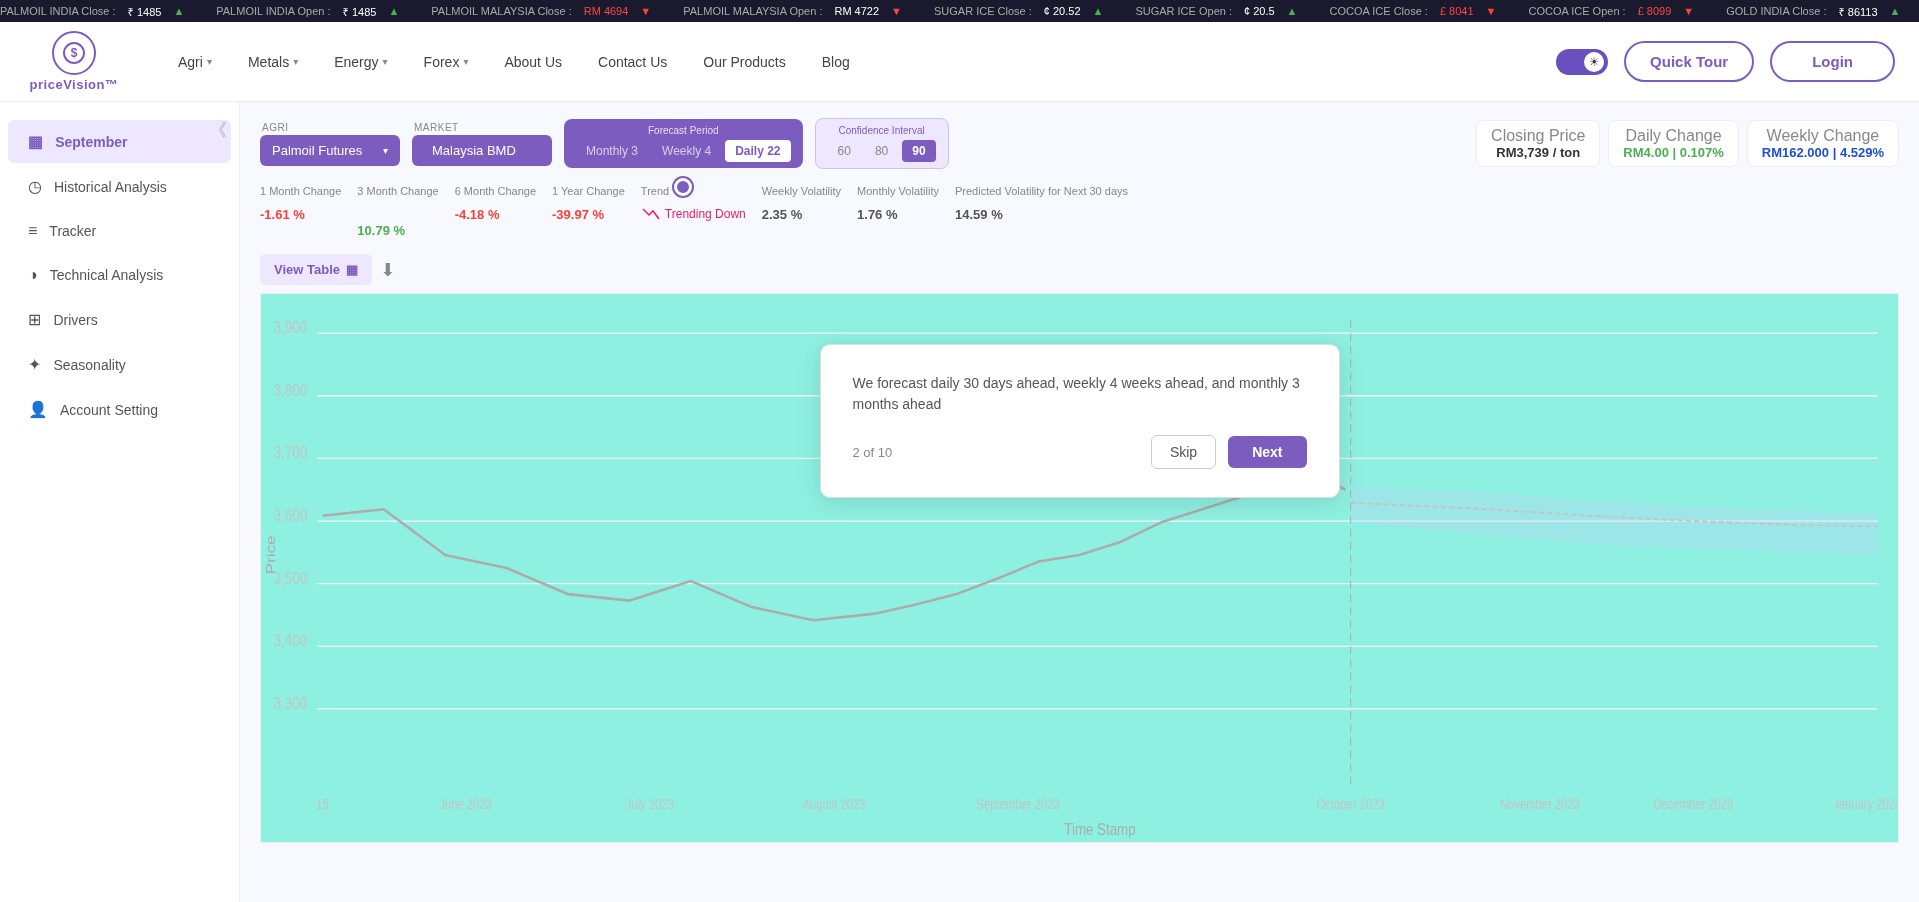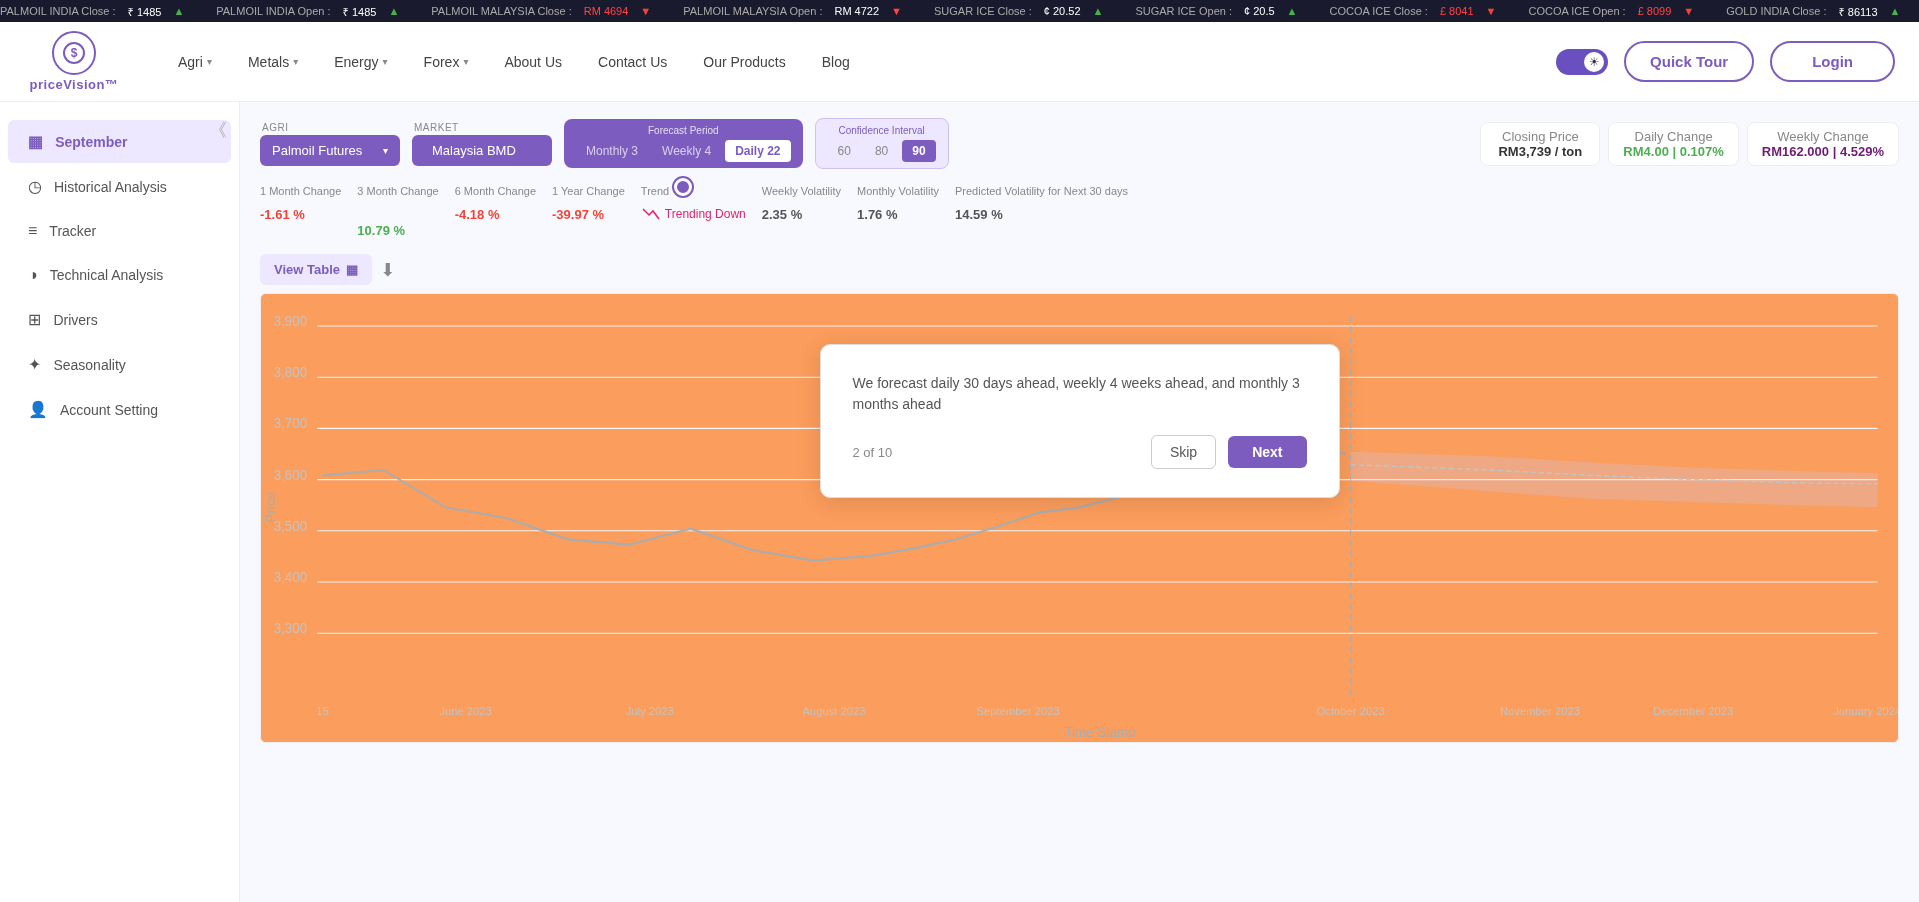--- a/index.html
+++ b/index.html
@@ -287,21 +287,21 @@
     .stat-card {
       background: #fff;
       border: 1px solid #eee;
       border-radius: 8px;
       padding: 6px 14px;
       display: flex;
       flex-direction: column;
       align-items: center;
       min-width: 120px;
     }
-    .stat-label { font-size: 13px; color: #888; }
+    .stat-label { font-size: 16px; color: #888; }
     .stat-value { font-size: 13px; font-weight: 600; color: #333; }
 
     
     .metrics-row {
       display: flex;
       gap: 16px;
       margin-bottom: 16px;
       flex-wrap: wrap;
     }
     .metric-item { display: flex; flex-direction: column; gap: 10px; }
@@ -340,25 +340,25 @@
     .btn-download {
       background: none;
       border: none;
       cursor: pointer;
       font-size: 18px;
       color: #888;
     }
 
     
     .chart-area {
-      background: #f97316;
-      border-radius: 6px;
+      background: #5eead4;
+      border-radius: 0;
       border: 1px solid #eee;
       position: relative;
-      height: 450px;
+      height: 550px;
       overflow: hidden;
     }
     .chart-svg { width: 100%; height: 100%; }
 
     
     .modal-overlay {
       position: absolute;
       top: 0; left: 0; right: 0; bottom: 0;
       background: rgba(255,255,255,0.3);
       z-index: 50;
@@ -632,21 +632,21 @@
         <div class="stat-card">
           <span class="stat-label">Closing Price</span>
           <span class="stat-value">RM3,739 / ton</span>
         </div>
         <div class="stat-card">
           <span class="stat-label">Daily Change</span>
           <span class="stat-value" style="color:#4caf50">RM4.00 | 0.107%</span>
         </div>
         <div class="stat-card">
           <span class="stat-label">Weekly Change</span>
-          <span class="stat-value" style="color:#701a75">RM162.000 | 4.529%</span>
+          <span class="stat-value" style="color:#1d4ed8">RM162.000 | 4.529%</span>
         </div>
       </div>
     </div>
 
     <div class="metrics-row">
       <div class="metric-item">
         <span class="metric-label">1 Month Change</span>
         <span class="metric-value negative">-1.61 %</span>
       </div>
       <div class="metric-item">

